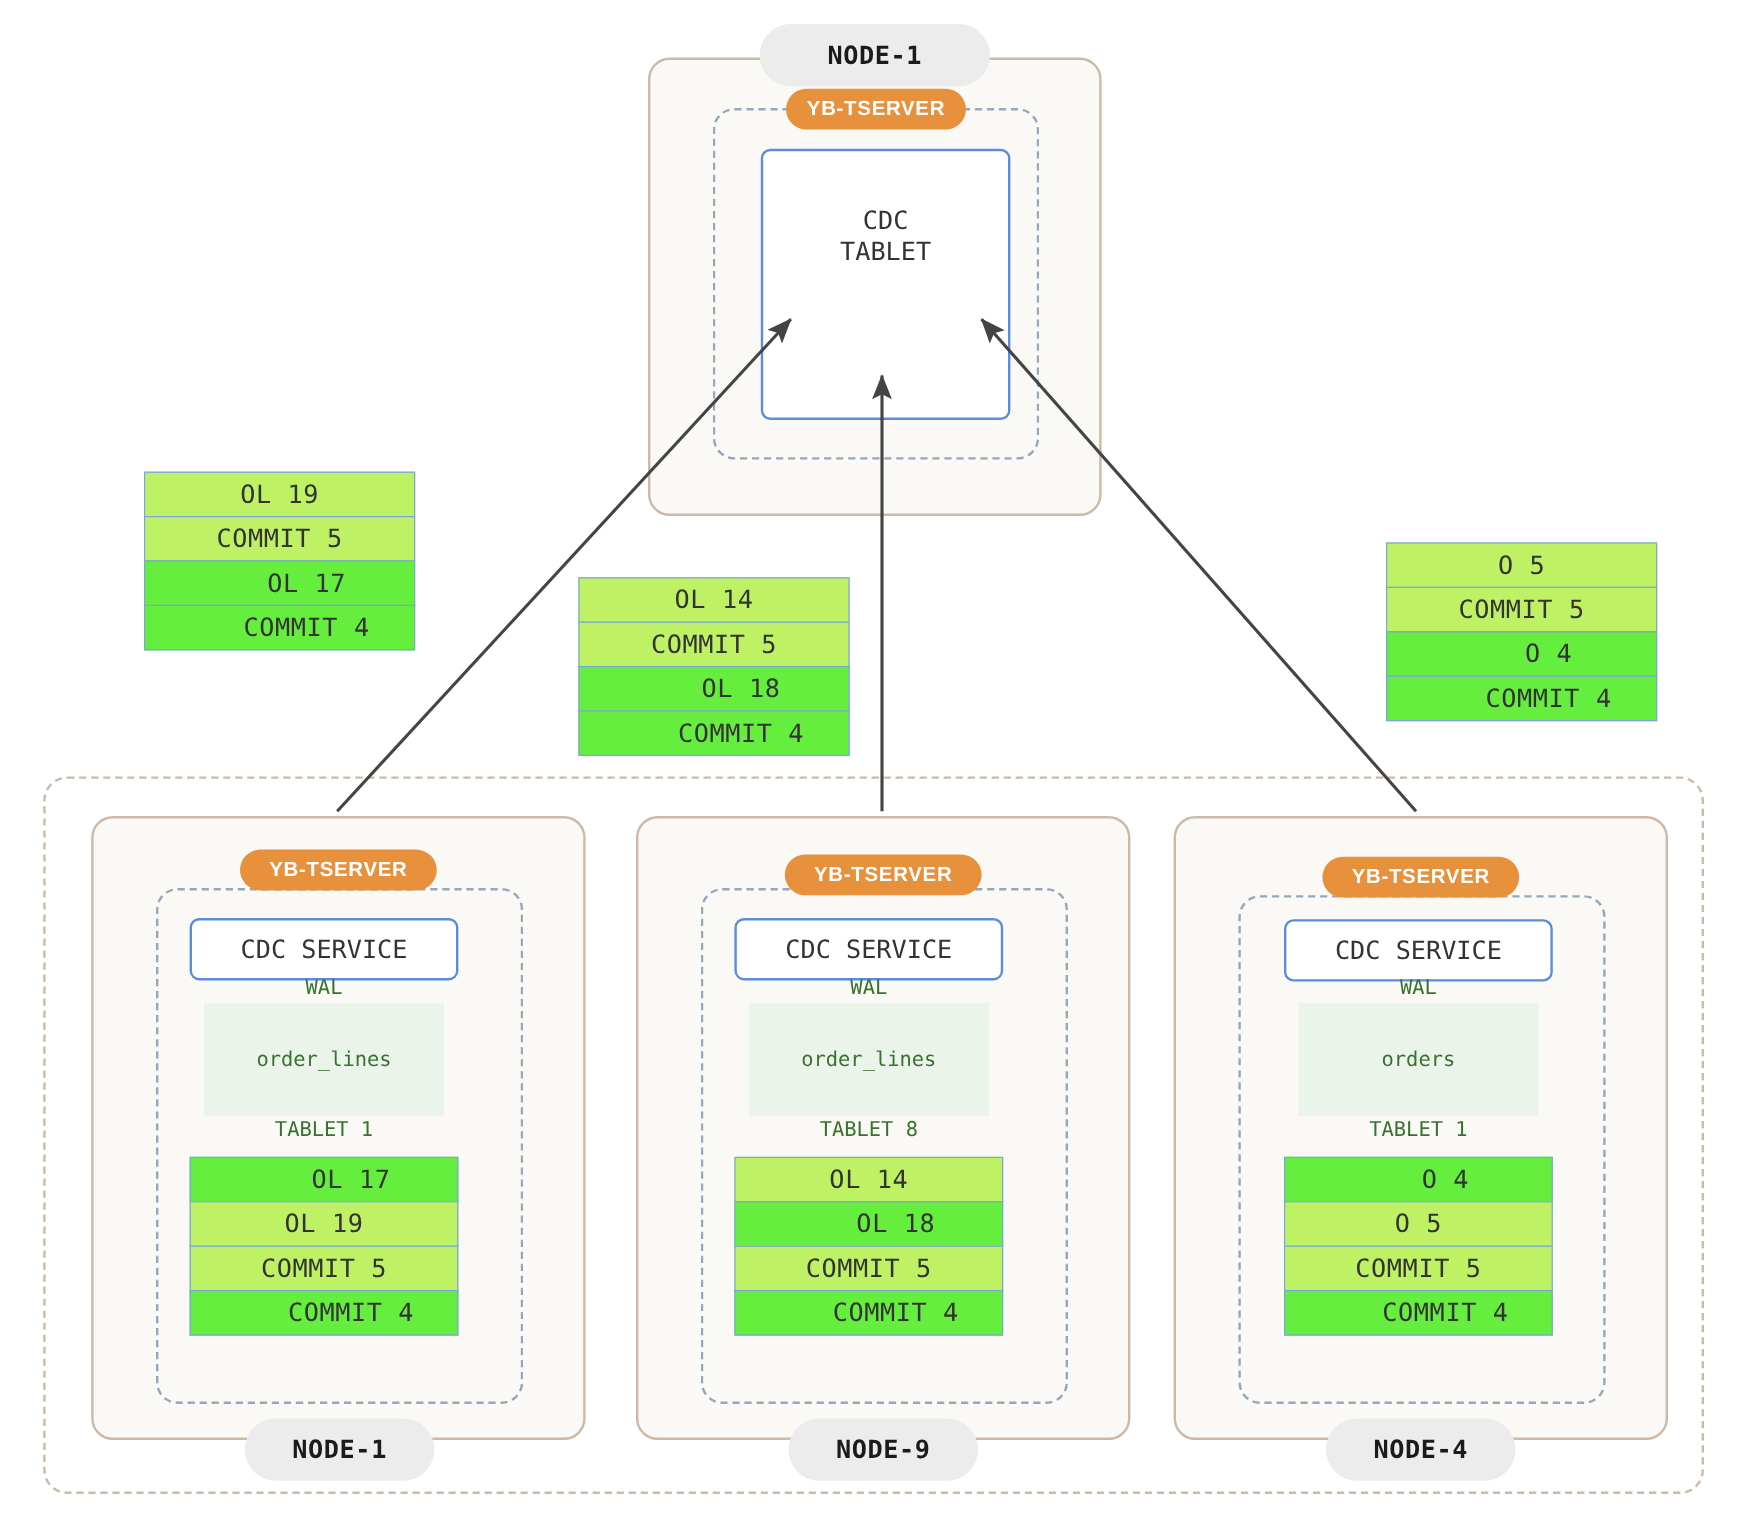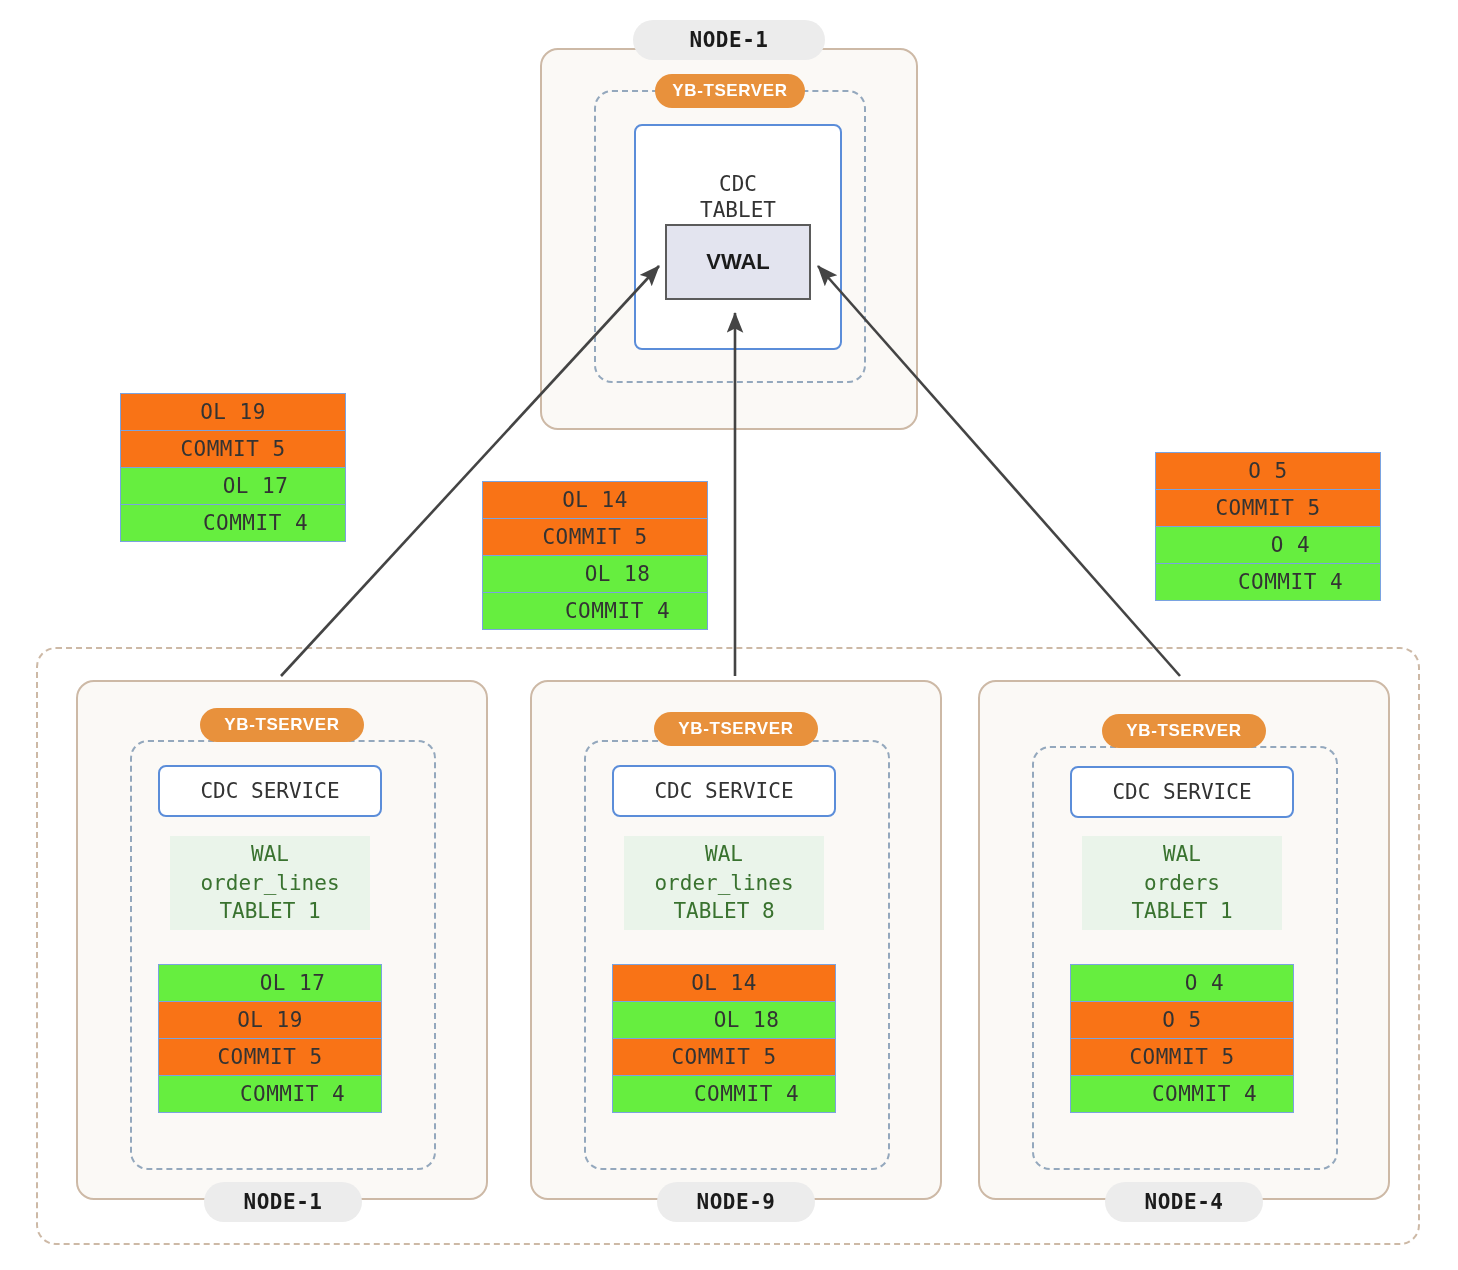--- a/index.html
+++ b/index.html
@@ -22,21 +22,21 @@
     background: #ececec;
     color: #1b1b1b;
     border-radius: 999px;
     font-family: "DejaVu Sans Mono", "Liberation Mono", monospace;
     font-weight: 700;
     font-size: 21px;
     letter-spacing: 0.5px;
     display: flex;
     align-items: center;
     justify-content: center;
-    height: 40px;
+    height: 52px;
     z-index: 40;
   }
   .tserver-pill {
     position: absolute;
     background: #e8913c;
     color: #ffffff;
     border-radius: 999px;
     font-family: "Liberation Sans", sans-serif;
     font-weight: 700;
     font-size: 17px;
@@ -97,24 +97,25 @@
   }
   .wal-box {
     position: absolute;
     background: #eaf4ea;
     box-sizing: border-box;
     display: flex;
     flex-direction: column;
     align-items: center;
     justify-content: center;
     color: #39722f;
-    font-size: 21px;
+    font-size: 17px;
     line-height: 1.35;
     text-align: center;
     z-index: 25;
+    gap: 37px;
   }
 
   
   .stack {
     position: absolute;
     display: flex;
     flex-direction: column;
     box-sizing: border-box;
     z-index: 28;
   }
@@ -124,21 +125,21 @@
     display: flex;
     align-items: center;
     justify-content: center;
     font-size: 21px;
     color: #333333;
     border: 1px solid #7aa3e0;
     margin-top: -1px;
     letter-spacing: 0.5px;
   }
   .rec:first-child { margin-top: 0; }
-  .rec.blue  { background: #f97316; }
+  .rec.blue  { background: #bef264; }
   .rec.green { background: #66ee3f; padding-left: 45px; }
 
   
   .cluster {
     position: absolute;
     border: 2px dashed #cdb9a6;
     border-radius: 20px;
     box-sizing: border-box;
     z-index: 5;
   }
@@ -174,23 +175,20 @@
 
   <div class="tserver-box" style="left:594px; top:90px; width:272px; height:293px;"></div>
 
   <div class="tserver-pill" style="left:655px; top:74px; width:150px;">YB-TSERVER</div>
 
   <div class="cdc-box" style="left:634px; top:124px; width:208px; height:226px;">
     <span style="position:relative; top:-40px;">CDC
 TABLET</span>
   </div>
 
-  <div class="vwal-box" style="left:665px; top:224px; width:146px; height:76px;">
-    <span>VWAL</span>
-  </div>
 
   <div class="stack" style="left:120px; top:393px; width:226px;">
     <div class="rec blue">OL 19</div>
     <div class="rec blue">COMMIT 5</div>
     <div class="rec green">OL 17</div>
     <div class="rec green">COMMIT 4</div>
   </div>
 
   <div class="stack" style="left:482px; top:481px; width:226px;">
     <div class="rec blue">OL 14</div>

